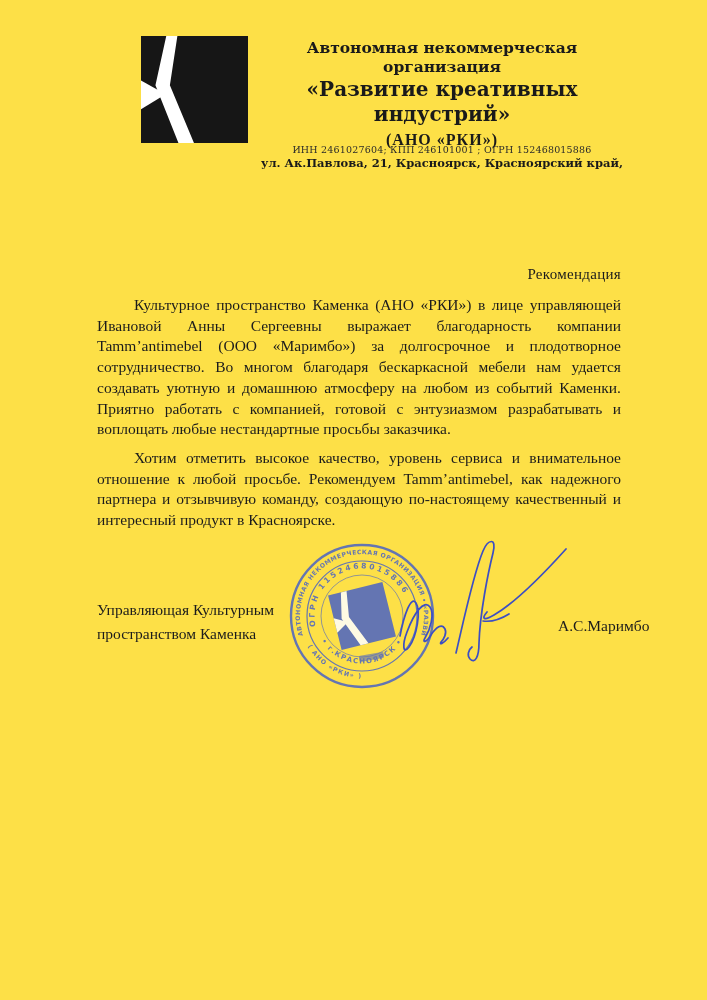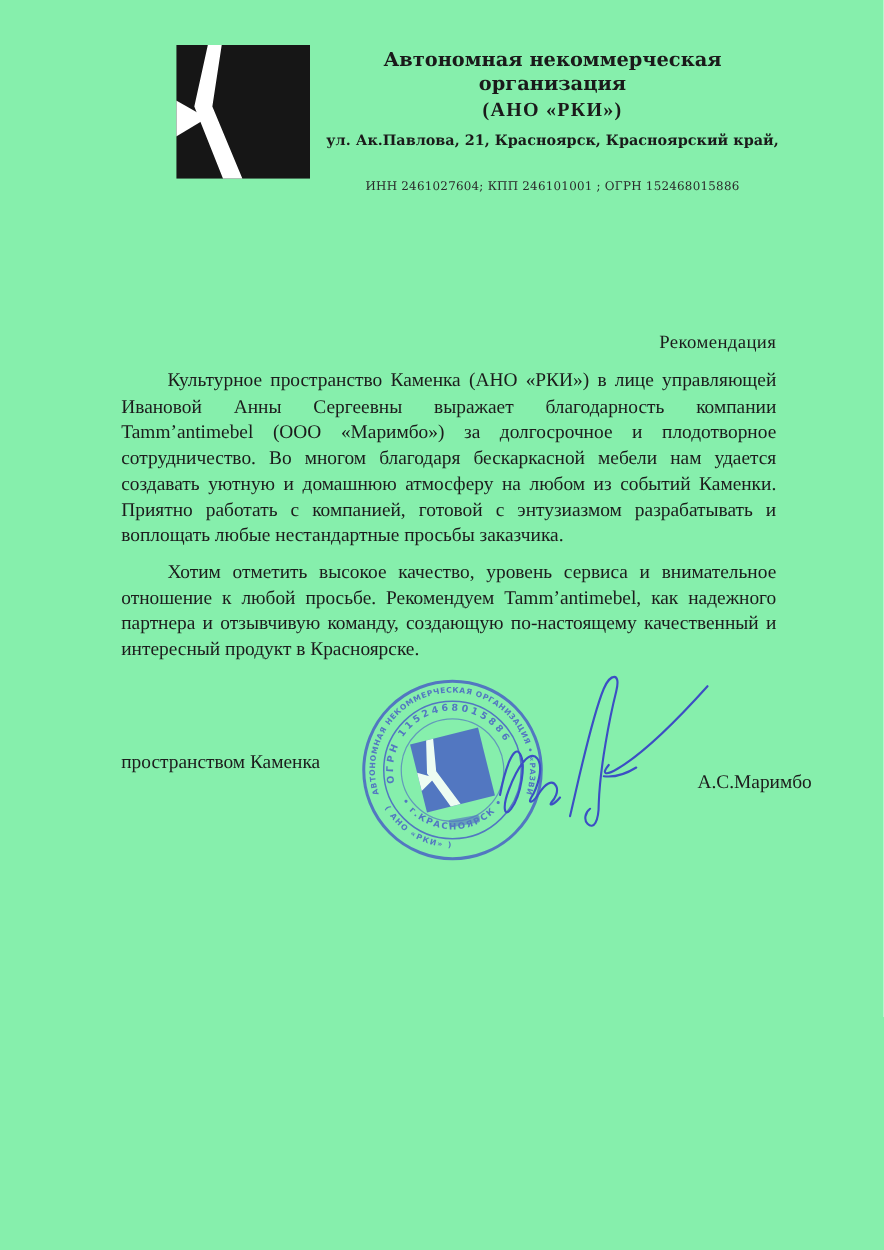--- a/index.html
+++ b/index.html
@@ -1,20 +1,20 @@
 <!DOCTYPE html>
 <html><head>
 <meta charset="utf-8">
 <style>
   html, body { margin: 0; padding: 0; background: #ffffff; }
   .page {
     position: relative;
     width: 707px;
     height: 1000px;
-    background: #86efac;
+    background: #fde047;
     overflow: hidden;
     font-family: "Liberation Serif", serif;
     color: #1c1c1c;
   }
 
   
   .logo {
     position: absolute;
     left: 141px; top: 36px;
     width: 107px; height: 107px;
@@ -109,35 +109,37 @@
   <header>
     <div class="logo" style="color: rgb(22, 22, 22);">
       <svg viewBox="0 0 100 100" width="107" height="107" aria-hidden="true">
         <rect x="0" y="0" width="100" height="100" fill="currentColor"></rect>
         <polygon points="23.6,0 34,0 27,46 49.5,100 35,100 13.5,46" fill="#ffffff"></polygon>
         <polygon points="0,41.5 23,54.5 0,68.5" fill="#ffffff"></polygon>
       </svg>
     </div>
     <div class="head-text">
       <div class="org-type">Автономная некоммерческая организация</div>
+      <div class="org-name">«Развитие креативных индустрий»</div>
       <div class="org-short">(АНО «РКИ»)</div>
       <div class="addr addr-first">ул. Ак.Павлова, 21, Красноярск, Красноярский край,</div>
     </div>
     <div class="reg">ИНН 2461027604; КПП 246101001 ; ОГРН 152468015886</div>
   </header>
 
   <main class="body-block">
     <h1 class="title">Рекомендация</h1>
     <p class="para">Культурное пространство Каменка (АНО «РКИ») в лице управляющей Ивановой Анны Сергеевны выражает благодарность компании Tamm’antimebel (ООО «Маримбо») за долгосрочное и плодотворное сотрудничество. Во многом благодаря бескаркасной мебели нам удается создавать уютную и домашнюю атмосферу на любом из событий Каменки. Приятно работать с компанией, готовой с энтузиазмом разрабатывать и воплощать любые нестандартные просьбы заказчика.</p>
     <p class="para">Хотим отметить высокое качество, уровень сервиса и внимательное отношение к любой просьбе. Рекомендуем Tamm’antimebel, как надежного партнера и отзывчивую команду, создающую по-настоящему качественный и интересный продукт в Красноярске.</p>
   </main>
 
   <section>
 
     <div class="role">
+      <div>Управляющая Культурным</div>
       <div>пространством Каменка</div>
     </div>
 
     <svg id="stamp-svg" class="stamp" viewBox="0 0 150 150" aria-hidden="true" style="color: rgb(74, 99, 197);">
       <defs>
         <path id="arc-outer-top" d="M 16.74 96.2 A 62 62 0 1 1 133.26 96.2"></path>
         <path id="arc-outer-bottom" d="M 16.74 96.2 A 62 62 0 0 0 133.26 96.2"></path>
         <path id="arc-inner-top" d="M 30.37 91.25 A 47.5 47.5 0 1 1 119.63 91.25"></path>
         <path id="arc-inner-bottom" d="M 30.37 91.25 A 47.5 47.5 0 0 0 119.63 91.25"></path>
       </defs>

